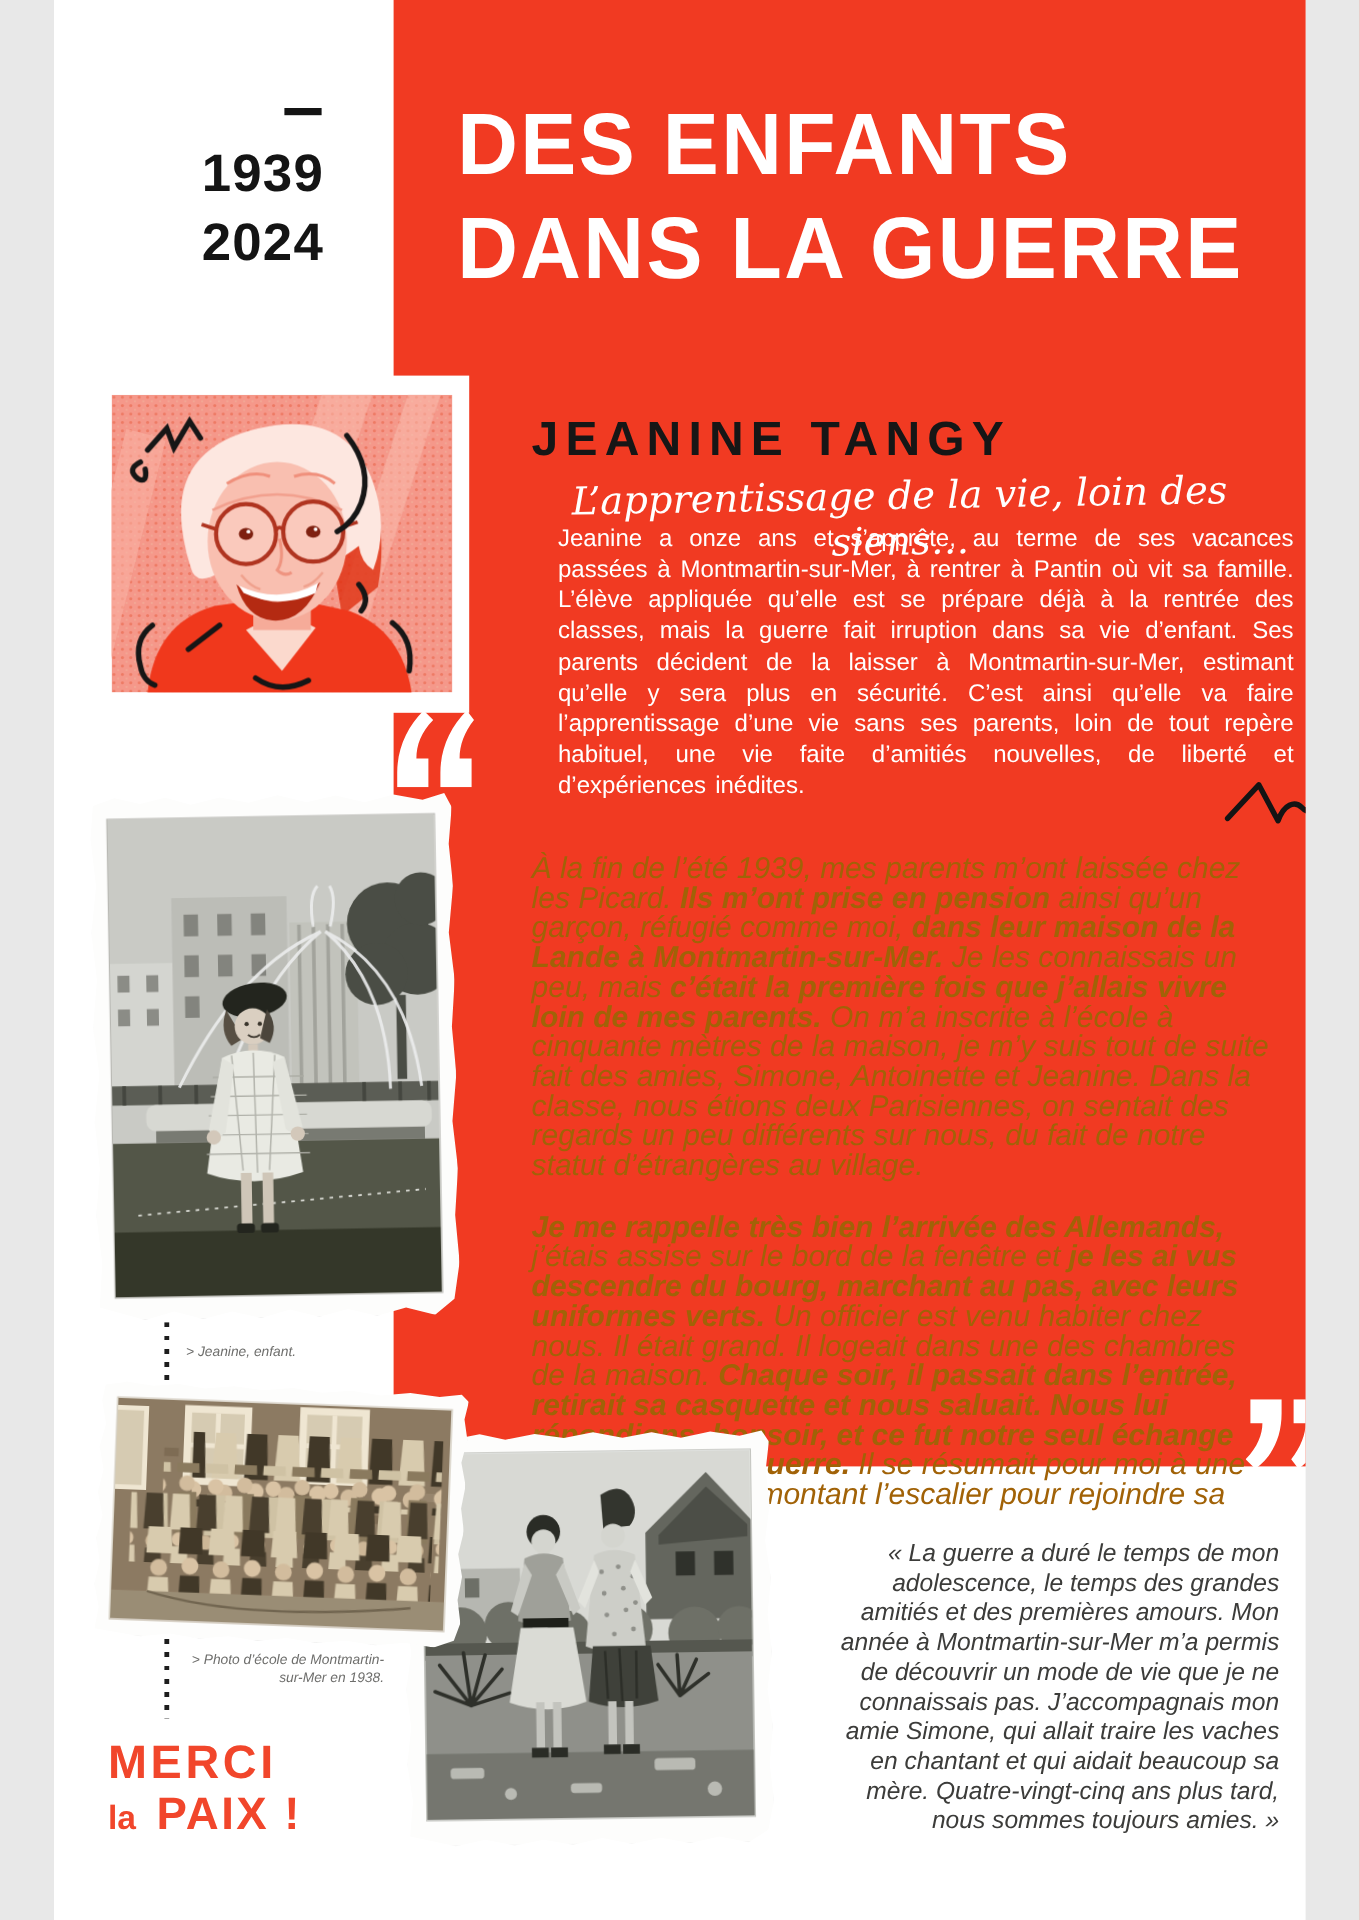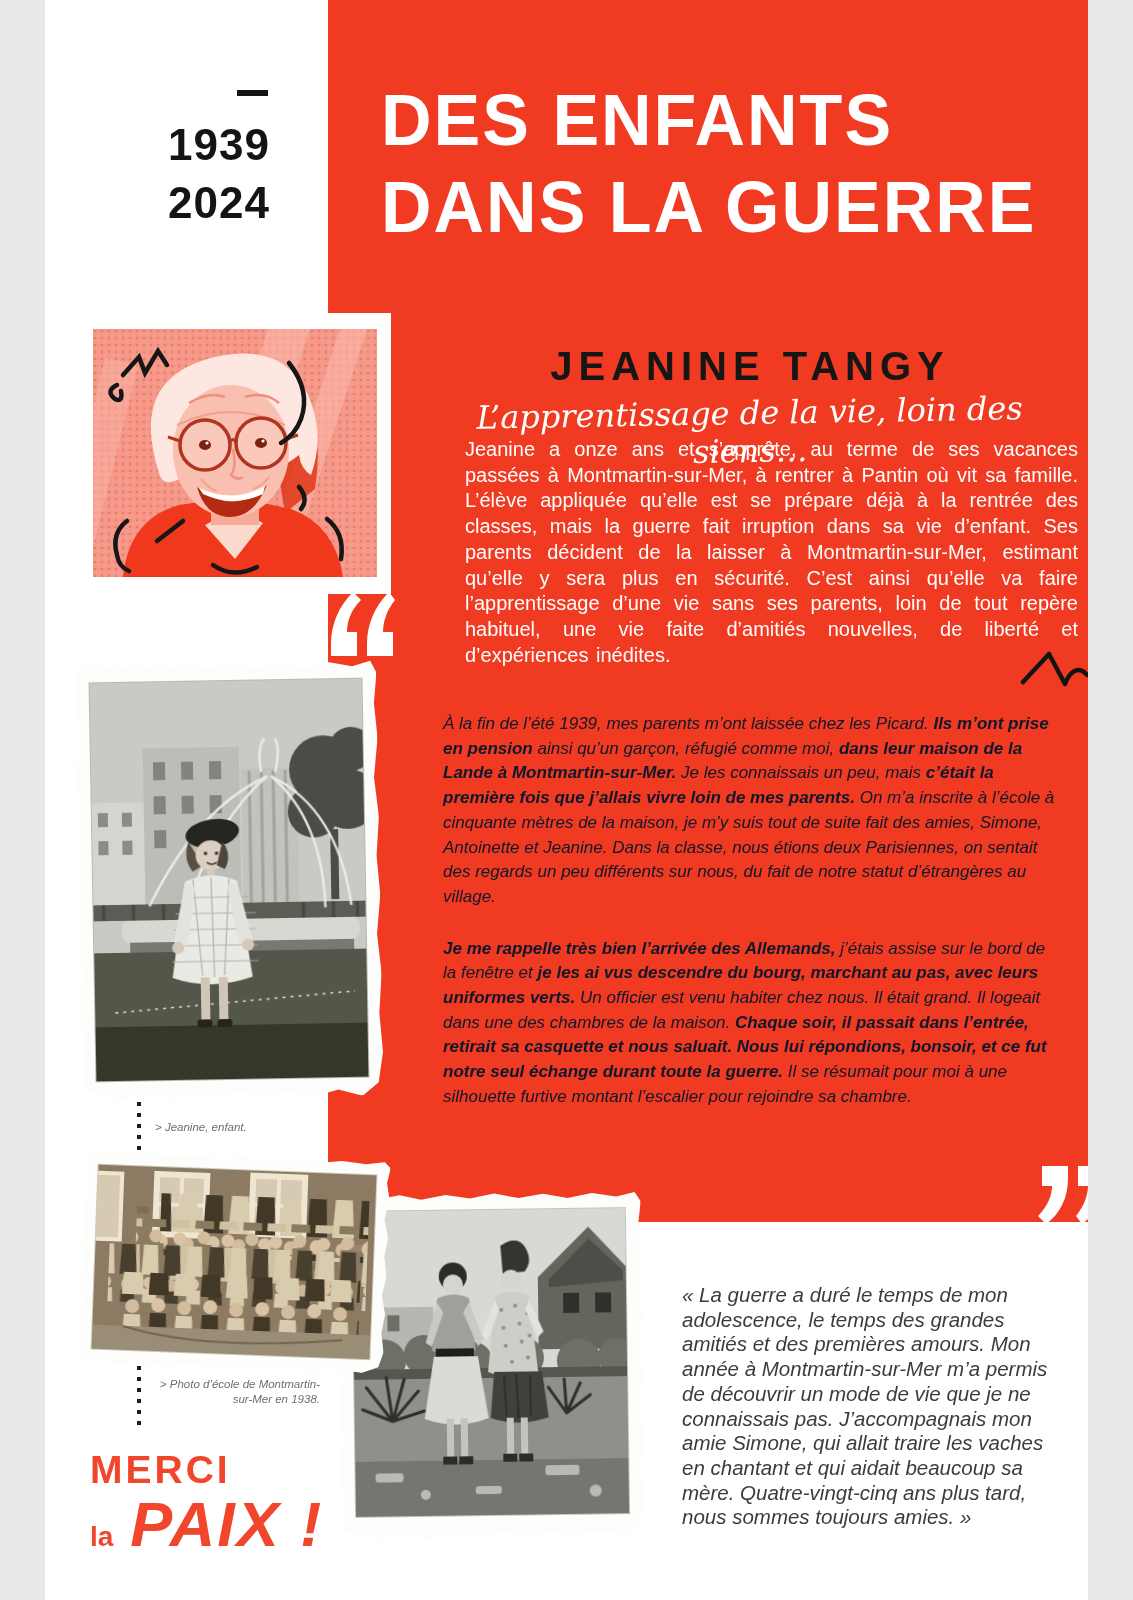--- a/index.html
+++ b/index.html
@@ -17,36 +17,36 @@
 
   
   .poster-title{left:336px;top:76px;width:780px;color:#ffffff;font-weight:bold;
                 font-size:70px;line-height:84px;letter-spacing:2px;transform:scaleY(1.04);transform-origin:top left;}
 
   
   .portrait-frame{left:40px;top:313px;width:306px;height:281px;background:#ffffff;}
   .portrait-frame svg{position:absolute;left:8px;top:16px;}
 
   
-  .person-name{left:398px;top:344px;width:614px;text-align:center;color:#161616;
+  .person-name{left:398px;top:344px;width:614px;color:#161616;
                font-size:40px;font-weight:bold;letter-spacing:6px;}
   .tagline{left:398px;top:394px;width:614px;text-align:center;color:#ffffff;
            font-family:"DejaVu Serif",serif;font-style:italic;font-size:32px;transform:rotate(-1deg);}
 
   
   .intro{left:420px;top:437px;width:613px;color:#ffffff;font-size:20px;font-weight:normal;
          line-height:25.7px;text-align:justify;word-spacing:2px;}
 
   
-  .testimony{left:398px;top:712px;width:616px;color:#0f172a;font-size:17px;font-style:italic;line-height:24.7px;}
+  .testimony{left:398px;top:712px;width:616px;color:#a16207;font-size:25px;font-style:italic;line-height:24.7px;}
   .testimony p{margin:0 0 27px 0;}
   .testimony .b{font-weight:bold;}
 
   
-  .final-quote{left:637px;top:1283px;width:384px;color:#3c3c3a;font-size:20.5px;font-style:italic;line-height:24.7px;}
+  .final-quote{left:637px;top:1283px;width:384px;color:#3c3c3a;font-size:20.5px;font-style:italic;line-height:24.7px;text-align:right;}
 
   
   .dash{background:#ffffff;}
   .white-dash-1{left:1078px;top:519px;width:55px;height:9px;}
   .white-dash-2{left:1078px;top:951px;width:55px;height:10px;}
   .red-dash{left:1068px;top:1387px;width:38px;height:10px;background:#f13a22;}
   .dotted-line{left:92px;top:1102px;width:4px;height:330px;z-index:1;
       background:repeating-linear-gradient(to bottom,#1d1d1d 0 4px,transparent 4px 11px);}
 
   
@@ -66,21 +66,21 @@
   .caption{color:#6e6e6c;font-size:11.5px;font-style:italic;line-height:14.5px;z-index:5;}
   .caption-girl{left:110px;top:1120px;}
   .caption-school{left:100px;top:1377px;width:175px;text-align:right;}
   .caption-women{left:343px;top:1620px;text-decoration:underline;}
 
   
   .logo{left:45px;top:1450px;color:#f1462b;font-weight:bold;line-height:1;}
   .logo .l1{font-size:39px;letter-spacing:3px;}
   .logo .l2{display:flex;align-items:baseline;margin-top:4px;}
   .logo .la{font-size:28px;margin-right:17px;text-transform:lowercase;}
-  .logo .paix{font-size:63px;letter-spacing:2px;font-style:italic;}
+  .logo .paix{font-size:38px;letter-spacing:2px;}
 
   .quote-svg{z-index:2;}
 </style>
 </head>
 <body>
 
 <div class="page">
 
   <div class="abs red-block"></div>
 

